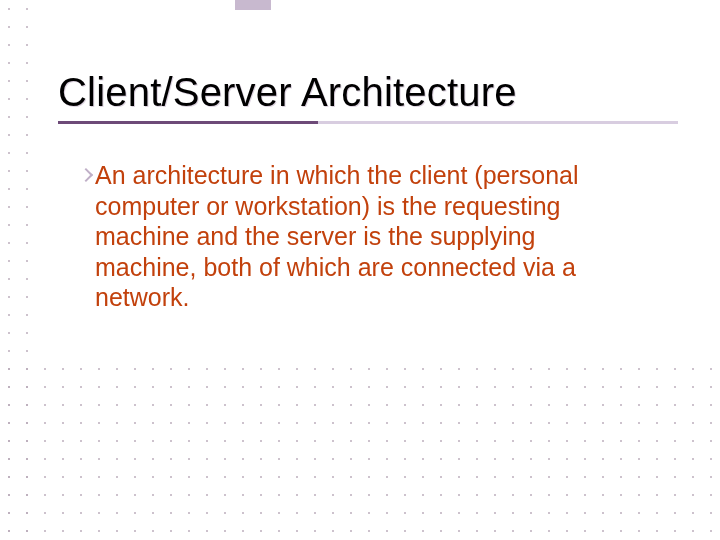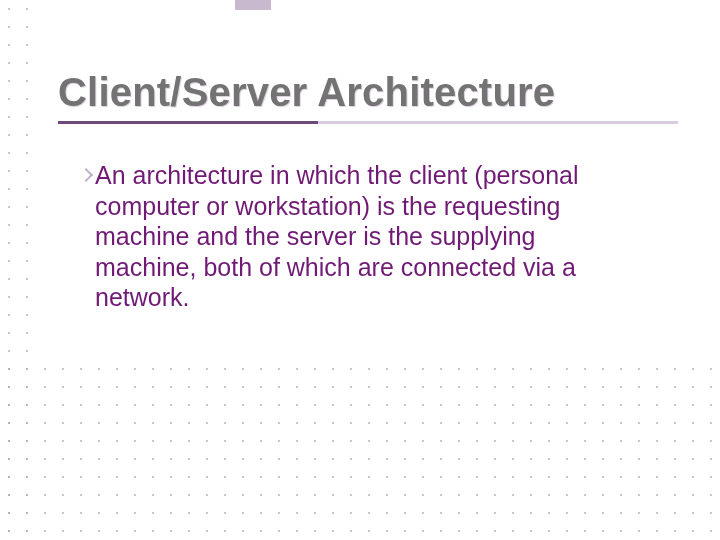--- a/index.html
+++ b/index.html
@@ -51,41 +51,41 @@
     opacity: 0.55;
   }
   .title-wrap {
     position: absolute;
     top: 70px;
     left: 58px;
     right: 40px;
   }
   .title {
     font-size: 40px;
-    font-weight: 700;
-    color: #737373;
+    font-weight: 400;
+    color: #000000;
     text-shadow: 1px 1px 0 rgba(120,80,130,0.25);
     margin: 0 0 6px 0;
     letter-spacing: 0.2px;
   }
   .rule-outer {
     height: 3px;
     width: 620px;
     background: linear-gradient(to right, #6d4a78 0%, #6d4a78 42%, #d8cde0 42%, #d8cde0 100%);
   }
   .body-wrap {
     position: absolute;
     top: 160px;
     left: 95px;
     width: 510px;
   }
   .body-text {
     font-size: 25px;
     line-height: 1.22;
-    color: #701a75;
+    color: #c2410c;
     margin: 0;
   }
   .bullet-notch {
     position: absolute;
     left: -14px;
     top: 10px;
     width: 8px;
     height: 8px;
     border-right: 2px solid #b9a7c2;
     border-bottom: 2px solid #b9a7c2;

